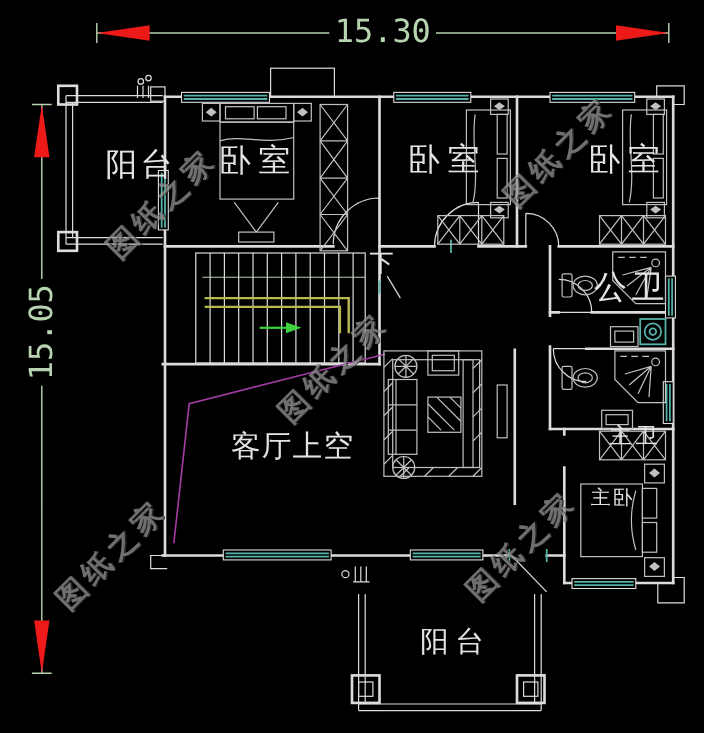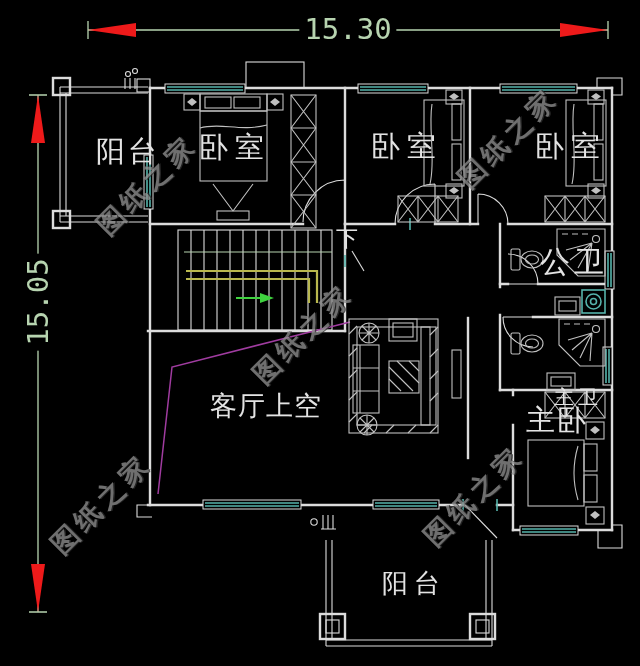--- a/index.html
+++ b/index.html
@@ -299,21 +299,21 @@
 
 <div class="lbl dimtxt" style="left:348px;top:29px;">15.30</div>
 <div class="lbl dimtxt rot" style="left:38px;top:302px;">15.05</div>
 
 <div class="lbl" style="left:128px;top:151px;font-size:29px;letter-spacing:3px;">阳台</div>
 <div class="lbl" style="left:235px;top:147px;font-size:29px;letter-spacing:7px;">卧室</div>
 <div class="lbl" style="left:407px;top:146px;font-size:29px;letter-spacing:7px;">卧室</div>
 <div class="lbl" style="left:571px;top:146px;font-size:29px;letter-spacing:7px;">卧室</div>
 <div class="lbl" style="left:574px;top:262px;font-size:30px;letter-spacing:4px;">公卫</div>
 <div class="lbl" style="left:578px;top:361px;font-size:20px;letter-spacing:4px;margin-top:36px;">主卫</div>
-<div class="lbl" style="left:557px;top:420px;font-size:29px;letter-spacing:2px;">主卧</div>
+<div class="lbl" style="left:557px;top:452px;font-size:18px;letter-spacing:2px;">主卧</div>
 <div class="lbl" style="left:266px;top:406px;font-size:27px;letter-spacing:1px;">客厅上空</div>
 <div class="lbl" style="left:414px;top:583px;font-size:26px;letter-spacing:6px;">阳台</div>
 <div class="lbl" style="left:347px;top:239px;font-size:22px;">下</div>
 
 <div class="wm" style="left:147px;top:185px;">图纸之家</div>
 <div class="wm" style="left:508px;top:138px;">图纸之家</div>
 <div class="wm" style="left:303px;top:334px;">图纸之家</div>
 <div class="wm" style="left:101px;top:504px;">图纸之家</div>
 <div class="wm" style="left:474px;top:496px;">图纸之家</div>
 

